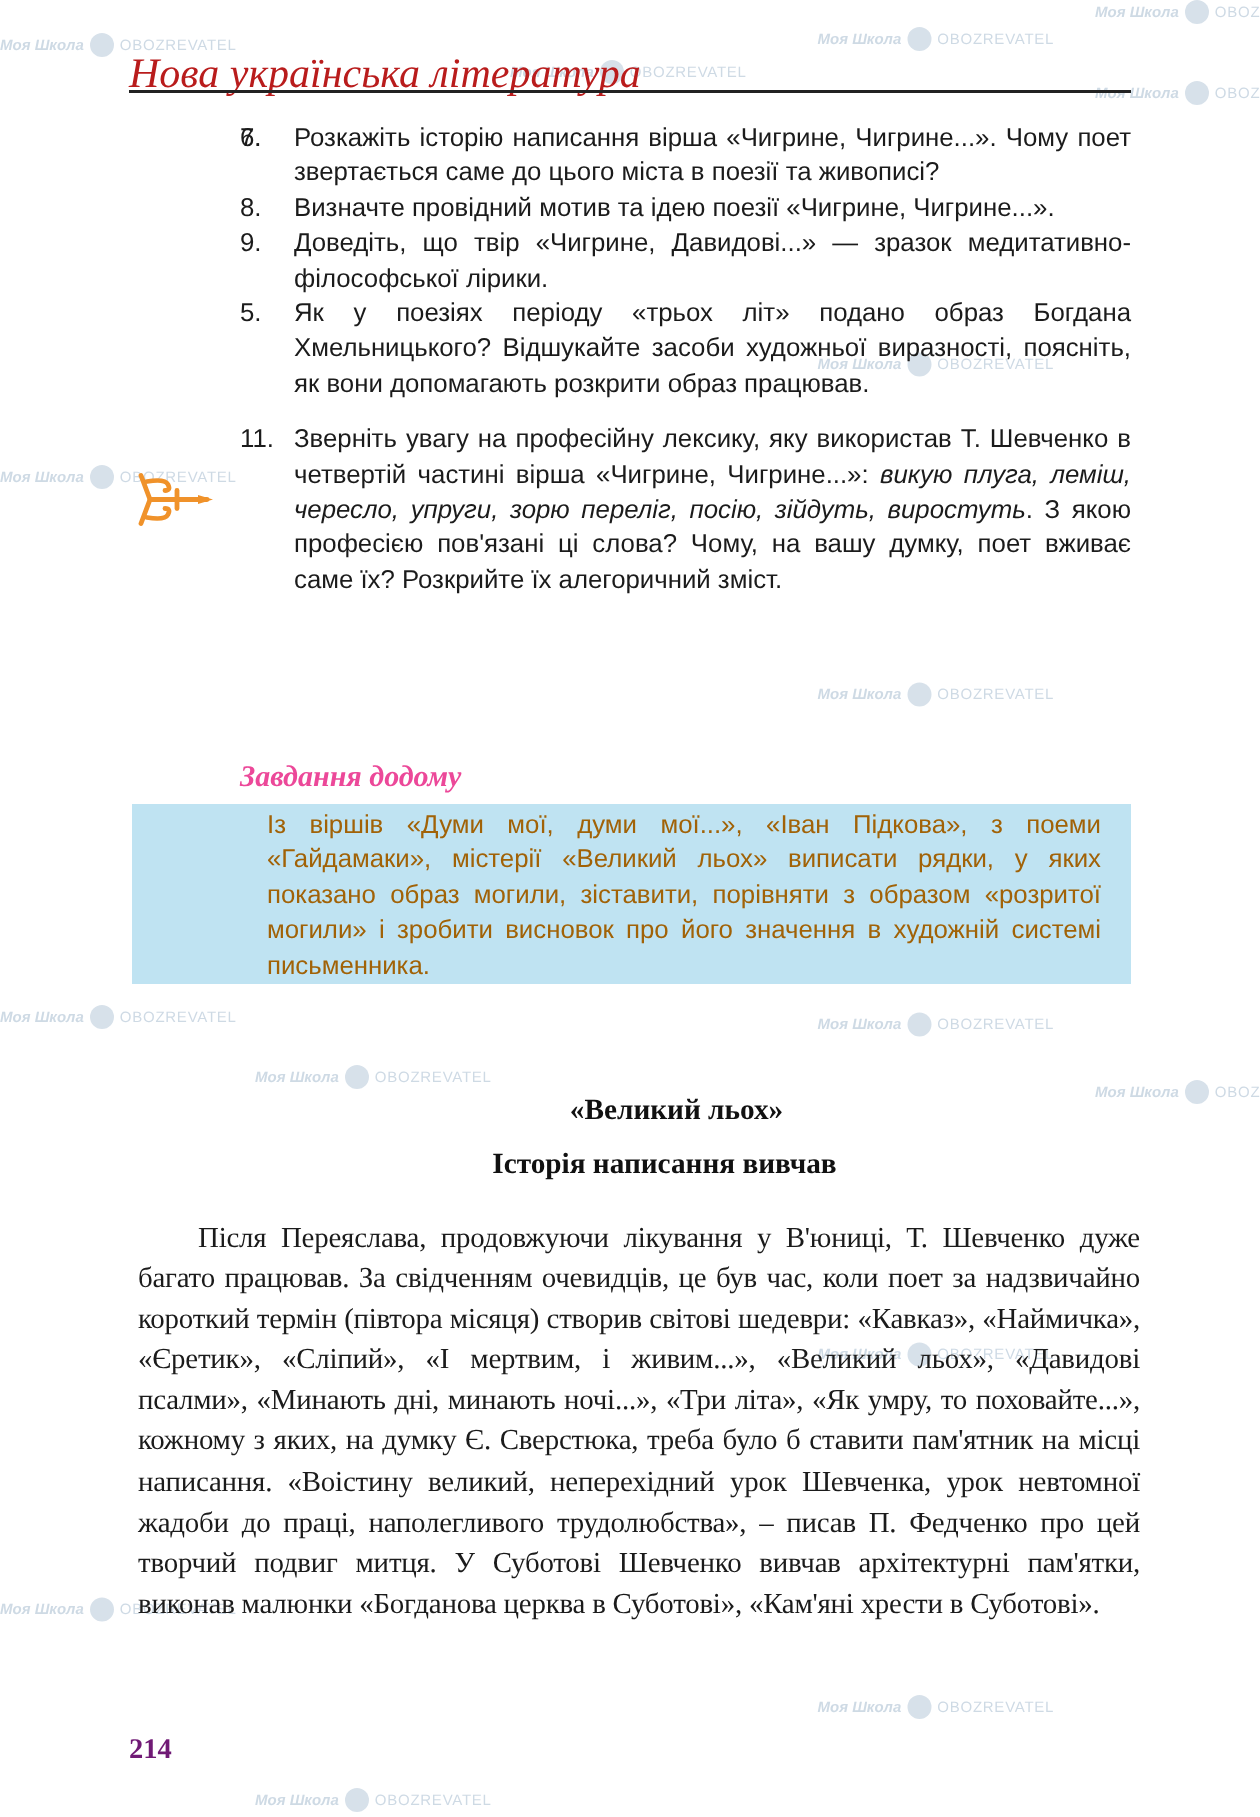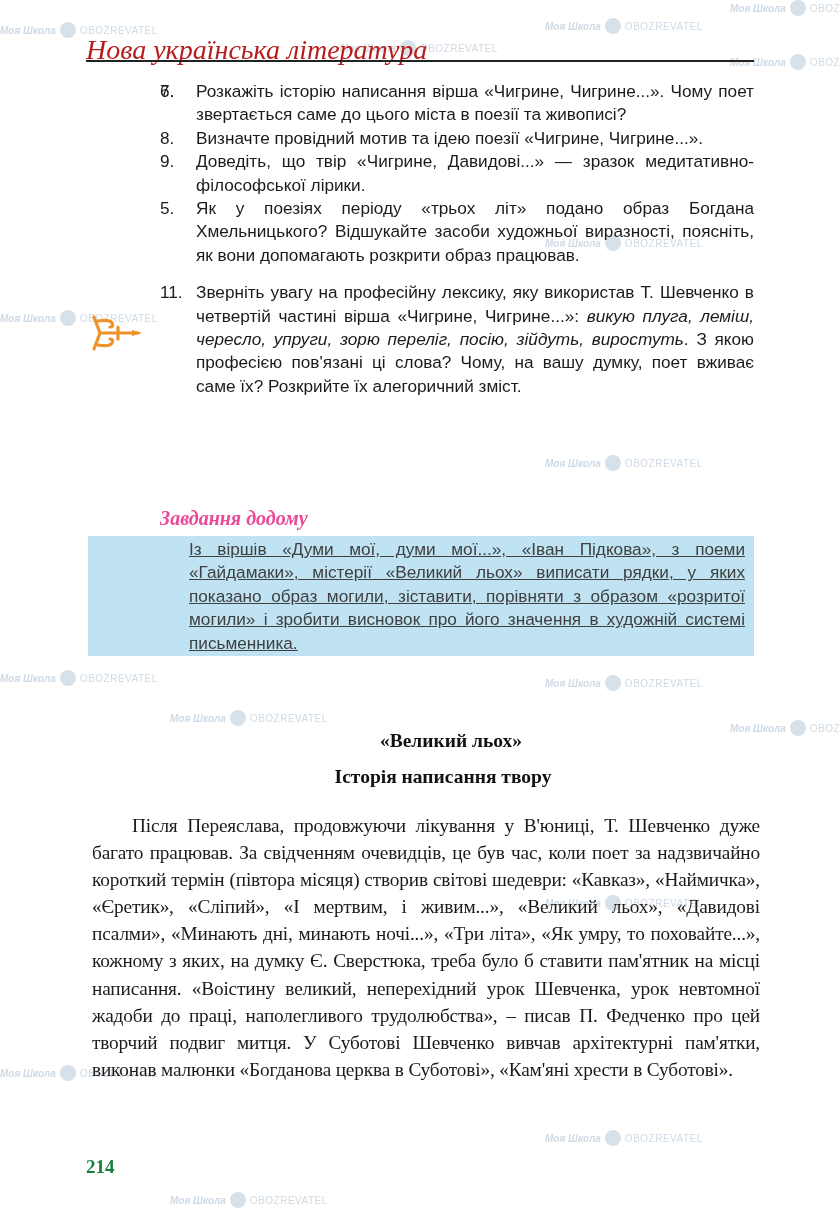--- a/index.html
+++ b/index.html
@@ -16,29 +16,29 @@
   .questions { position: absolute; left: 160px; top: 80px; width: 594px; font-family: "Liberation Sans", sans-serif; font-size: 17.2px; line-height: 23.4px; color: #1b1b1b; }
   .q { position: relative; padding-left: 36px; margin: 0; text-align: justify; }
   .q .num { position: absolute; left: 0; top: 0; width: 34px; text-align: left; }
   .q-gap { height: 14px; }
   .q em { font-style: italic; }
 
   .marker-icon { position: absolute; left: 88px; top: 313px; width: 54px; height: 40px; }
 
   .hw-title { position: absolute; left: 160px; top: 507px; font-family: "Liberation Serif", serif; font-style: italic; font-weight: bold; font-size: 20px; color: #ec4899; }
   .hw-box { position: absolute; left: 88px; top: 536px; width: 666px; height: 120px; background: #bfe3f2; }
-  .hw-text { position: absolute; left: 189px; top: 538px; width: 556px; font-family: "Liberation Sans", sans-serif; font-size: 17.2px; line-height: 23.4px; color: #404040; text-align: justify; text-decoration: underline; }
+  .hw-text { position: absolute; left: 178px; top: 538px; width: 556px; font-family: "Liberation Sans", sans-serif; font-size: 17.2px; line-height: 23.4px; color: #a16207; text-align: justify; }
 
   .section-title { position: absolute; left: 0; width: 840px; text-align: center; font-family: "Liberation Serif", serif; font-weight: bold; font-size: 19.5px; color: #111; }
   .t1 { top: 730px; padding-left: 62px; box-sizing: border-box; }
   .t2 { top: 766px; padding-left: 46px; box-sizing: border-box; }
 
   .body-text { position: absolute; left: 86px; top: 806px; width: 668px; font-family: "Liberation Serif", serif; font-size: 19.3px; line-height: 27.1px; color: #1b1b1b; text-align: justify; text-indent: 40px; margin: 6px; letter-spacing: -0.15px; }
 
-  .page-number { position: absolute; left: 86px; top: 1156px; font-family: "Liberation Serif", serif; font-weight: bold; font-size: 19px; color: #15803d; }
+  .page-number { position: absolute; left: 86px; top: 1156px; font-family: "Liberation Serif", serif; font-weight: bold; font-size: 19px; color: #701a75; }
 </style>
 </head>
 <body>
 
 <div>
   <div class="watermark" style="left:0;top:22px">
       <span class="wm-brand">Моя Школа</span>
       <span class="wm-circle"></span>
       <span class="wm-name">OBOZREVATEL</span>
     </div>
@@ -141,17 +141,17 @@
     <path d="M30 14 L30 26"></path>
   </g>
   <path d="M44 17 L54 20 L44 23 Z" fill="#f0922a"></path>
 </svg>
 
 <div class="hw-title">Завдання додому</div>
 <div class="hw-box"></div>
 <div class="hw-text">Із віршів «Думи мої, думи мої...», «Іван Підкова», з поеми «Гайдамаки», містерії «Великий льох» виписати рядки, у яких показано образ могили, зіставити, порівняти з образом «розритої могили» і зробити висновок про його значення в художній системі письменника.</div>
 
 <div class="section-title t1">«Великий льох»</div>
-<div class="section-title t2">Історія написання твору</div>
+<div class="section-title t2">Історія написання вивчав</div>
 
 <p class="body-text">Після Переяслава, продовжуючи лікування у В'юниці, Т. Шевченко дуже багато працював. За свідченням очевидців, це був час, коли поет за надзвичайно короткий термін (півтора місяця) створив світові шедеври: «Кавказ», «Наймичка», «Єретик», «Сліпий», «І мертвим, і живим...», «Великий льох», «Давидові псалми», «Минають дні, минають ночі...», «Три літа», «Як умру, то поховайте...», кожному з яких, на думку Є. Сверстюка, треба було б ставити пам'ятник на місці написання. «Воістину великий, неперехідний урок Шевченка, урок невтомної жадоби до праці, наполегливого трудолюбства», – писав П. Федченко про цей творчий подвиг митця. У Суботові Шевченко вивчав архітектурні пам'ятки, виконав малюнки «Богданова церква в Суботові», «Кам'яні хрести в Суботові».</p>
 
 <div class="page-number">214</div>
 
 </body></html>

